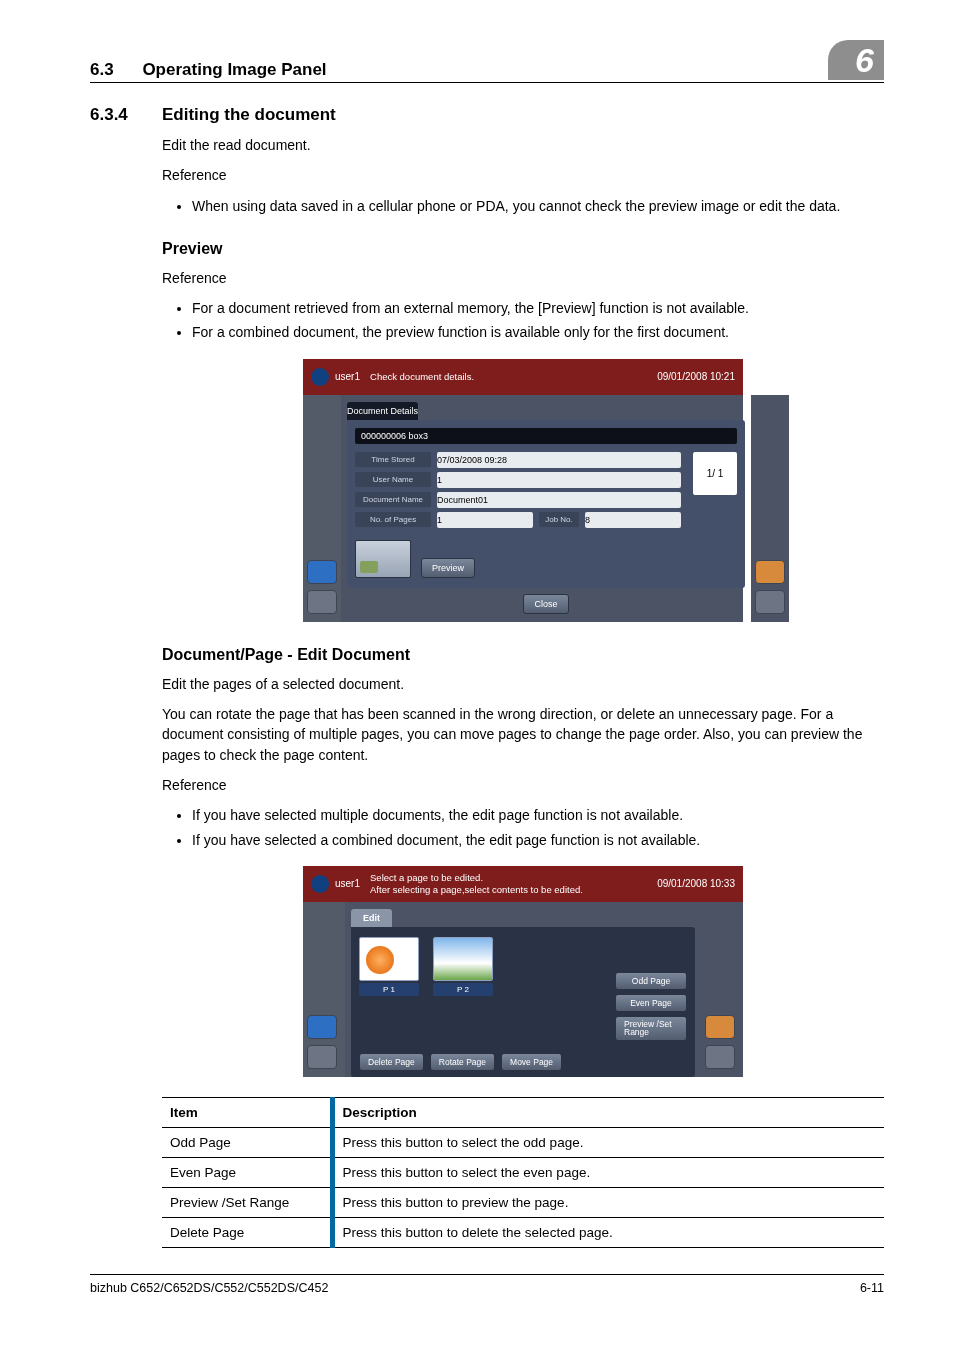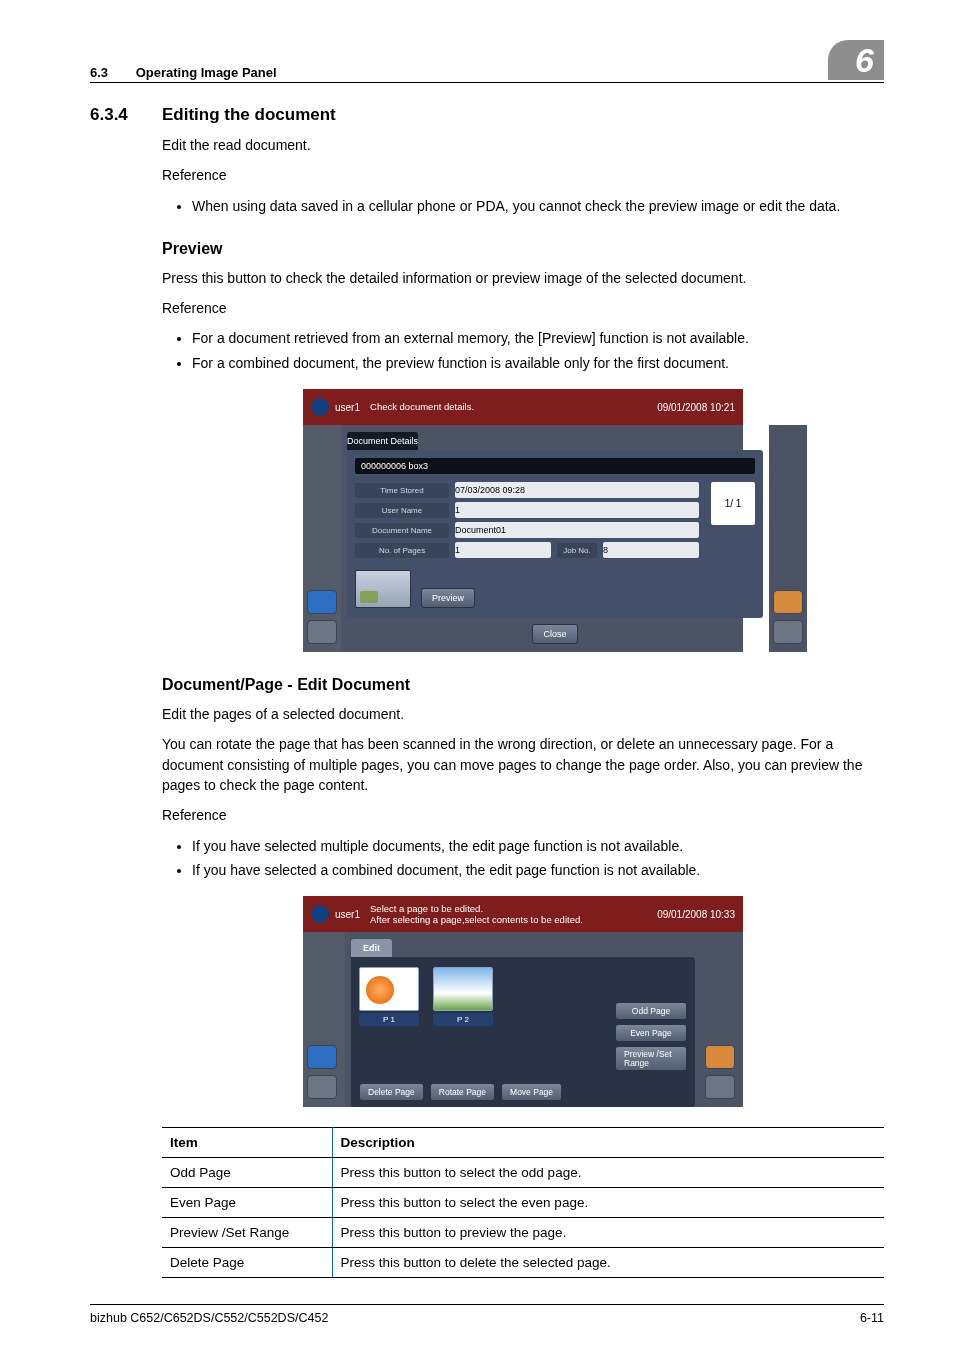--- a/index.html
+++ b/index.html
@@ -15,21 +15,21 @@
     padding: 40px 70px 30px 90px;
   }
   .hdr {
     display: flex;
     align-items: flex-end;
     justify-content: space-between;
     border-bottom: 1px solid #000;
     padding-bottom: 2px;
     margin-bottom: 22px;
   }
-  .hdr-left { font-weight: bold; font-size: 13px; }
+  .hdr-left { font-weight: bold; font-size: 17px; }
   .hdr-left .sec-num { margin-right: 24px; display:inline-block; }
   .chapter-badge {
     background: #8e8e8e;
     color: #fff;
     font-size: 34px;
     font-weight: bold;
     width: 56px;
     height: 40px;
     display: flex;
     align-items: center;
@@ -73,21 +73,21 @@
   .ss-left .licon.blue { background:#2d6fc2; }
   .ss-main { flex: 1; padding: 6px 6px 8px 6px; }
   .ss-right { width: 42px; background:#4b5364; display:flex; flex-direction:column; justify-content:flex-end; padding:6px 4px 8px; gap:6px;}
   .ss-right .ricon { width:30px; height:24px; background:#6d7484; border-radius:4px; border:1px solid #3d4454;}
   .ss-right .ricon.orange { background:#d88a3c;}
 
   .tab-dark { display:inline-block; background:#141a26; color:#fff; font-size:9px; padding:4px 0; border-radius:3px 3px 0 0;}
   .black-bar { background:#0d1018; color:#fff; font-size:9px; padding:3px 6px; border-radius:2px; margin-top:0;}
   .info-area { background:#44506a; padding:8px 8px 10px 8px; border-radius:0 3px 3px 3px;}
   .info-row { display:flex; align-items:center; gap:6px; margin-bottom:4px;}
-  .info-row .lbl { width:94px; font-size:8px; color:#cfd7e6; background:#3a4458; padding:3px 4px; border-radius:2px; text-align:center;}
+  .info-row .lbl { width:76px; font-size:8px; color:#cfd7e6; background:#3a4458; padding:3px 4px; border-radius:2px; text-align:center;}
   .info-row .val { flex:1; background:#e9ecee; font-size:9px; padding:3px 0; border-radius:2px;}
   .info-row .val.half { flex:0 0 96px;}
   .info-row .lbl.s { width:40px; }
   .page-ind { width:44px; background:#fff; color:#000; font-size:10px; text-align:center; padding:16px 0; border-radius:2px; margin-left:auto;}
   .thumb1 { width:56px; height:38px; background: linear-gradient(#c8d0dc,#98a4b5); border:1px solid #2b3242; border-radius:2px; margin-top:4px; display:flex; align-items:flex-end;}
   .thumb1::before{ content:""; width:18px; height:12px; background:#83a05c; margin:0 2px 4px 4px; border-radius:2px;}
   .btn { display:inline-flex; align-items:center; justify-content:center; font-size:9px; background:linear-gradient(#7b879b,#525d70); color:#fff; border:1px solid #2b3242; border-radius:3px; padding:4px 10px; }
   .btn.sm { padding:3px 8px; font-size:8.5px;}
   .btn-row-right { display:flex; justify-content:center; gap:6px; padding-top:6px;}
 
@@ -104,21 +104,21 @@
   .side-btns .btn { width:72px; }
   .footer-btns { display:flex; gap:6px; padding-top:6px; align-items:center;}
   .footer-btns .spacer { flex:1;}
   .footer-below { display:flex; justify-content:flex-end; gap:6px; padding:6px 8px 8px; background:#4b5364;}
 
   
   table.desc { border-collapse: collapse; width:100%; margin-top:18px; font-size:13.5px;}
   table.desc th, table.desc td { text-align:left; padding:7px 8px;}
   table.desc thead th { border-bottom:1px solid #000; border-top:1px solid #000; font-weight:bold;}
   table.desc tbody td { border-bottom:1px solid #000;}
-  table.desc th:first-child, table.desc td:first-child { width:170px; border-right:1px solid #0369a1;margin-top:40px;}
+  table.desc th:first-child, table.desc td:first-child { width:170px; border-right:5px solid #0369a1;margin-top:40px;}
 
   .page-foot { display:flex; justify-content:space-between; border-top:1px solid #000; padding-top:6px; margin-top:26px; font-size:12.5px;}
 </style>
 </head>
 <body>
 
 <div class="page">
 
   <div class="hdr">
     <div class="hdr-left">
@@ -133,21 +133,20 @@
     <div class="sect-title">Editing the document</div>
   </div>
   <div class="body-block">
     <p>Edit the read document.</p>
     <p class="ref-label">Reference</p>
     <ul class="bullets">
       <li>When using data saved in a cellular phone or PDA, you cannot check the preview image or edit the data.</li>
     </ul>
 
     <h3 class="sub">Preview</h3>
-    <p>Press this button to check the detailed information or preview image of the selected document.</p>
     <p class="ref-label">Reference</p>
     <ul class="bullets">
       <li>For a document retrieved from an external memory, the [Preview] function is not available.</li>
       <li>For a combined document, the preview function is available only for the first document.</li>
     </ul>
 
     <div class="screenshot">
       <div class="ss-head">
         <div class="tl-icon"></div>
         <div class="user">user1</div>

